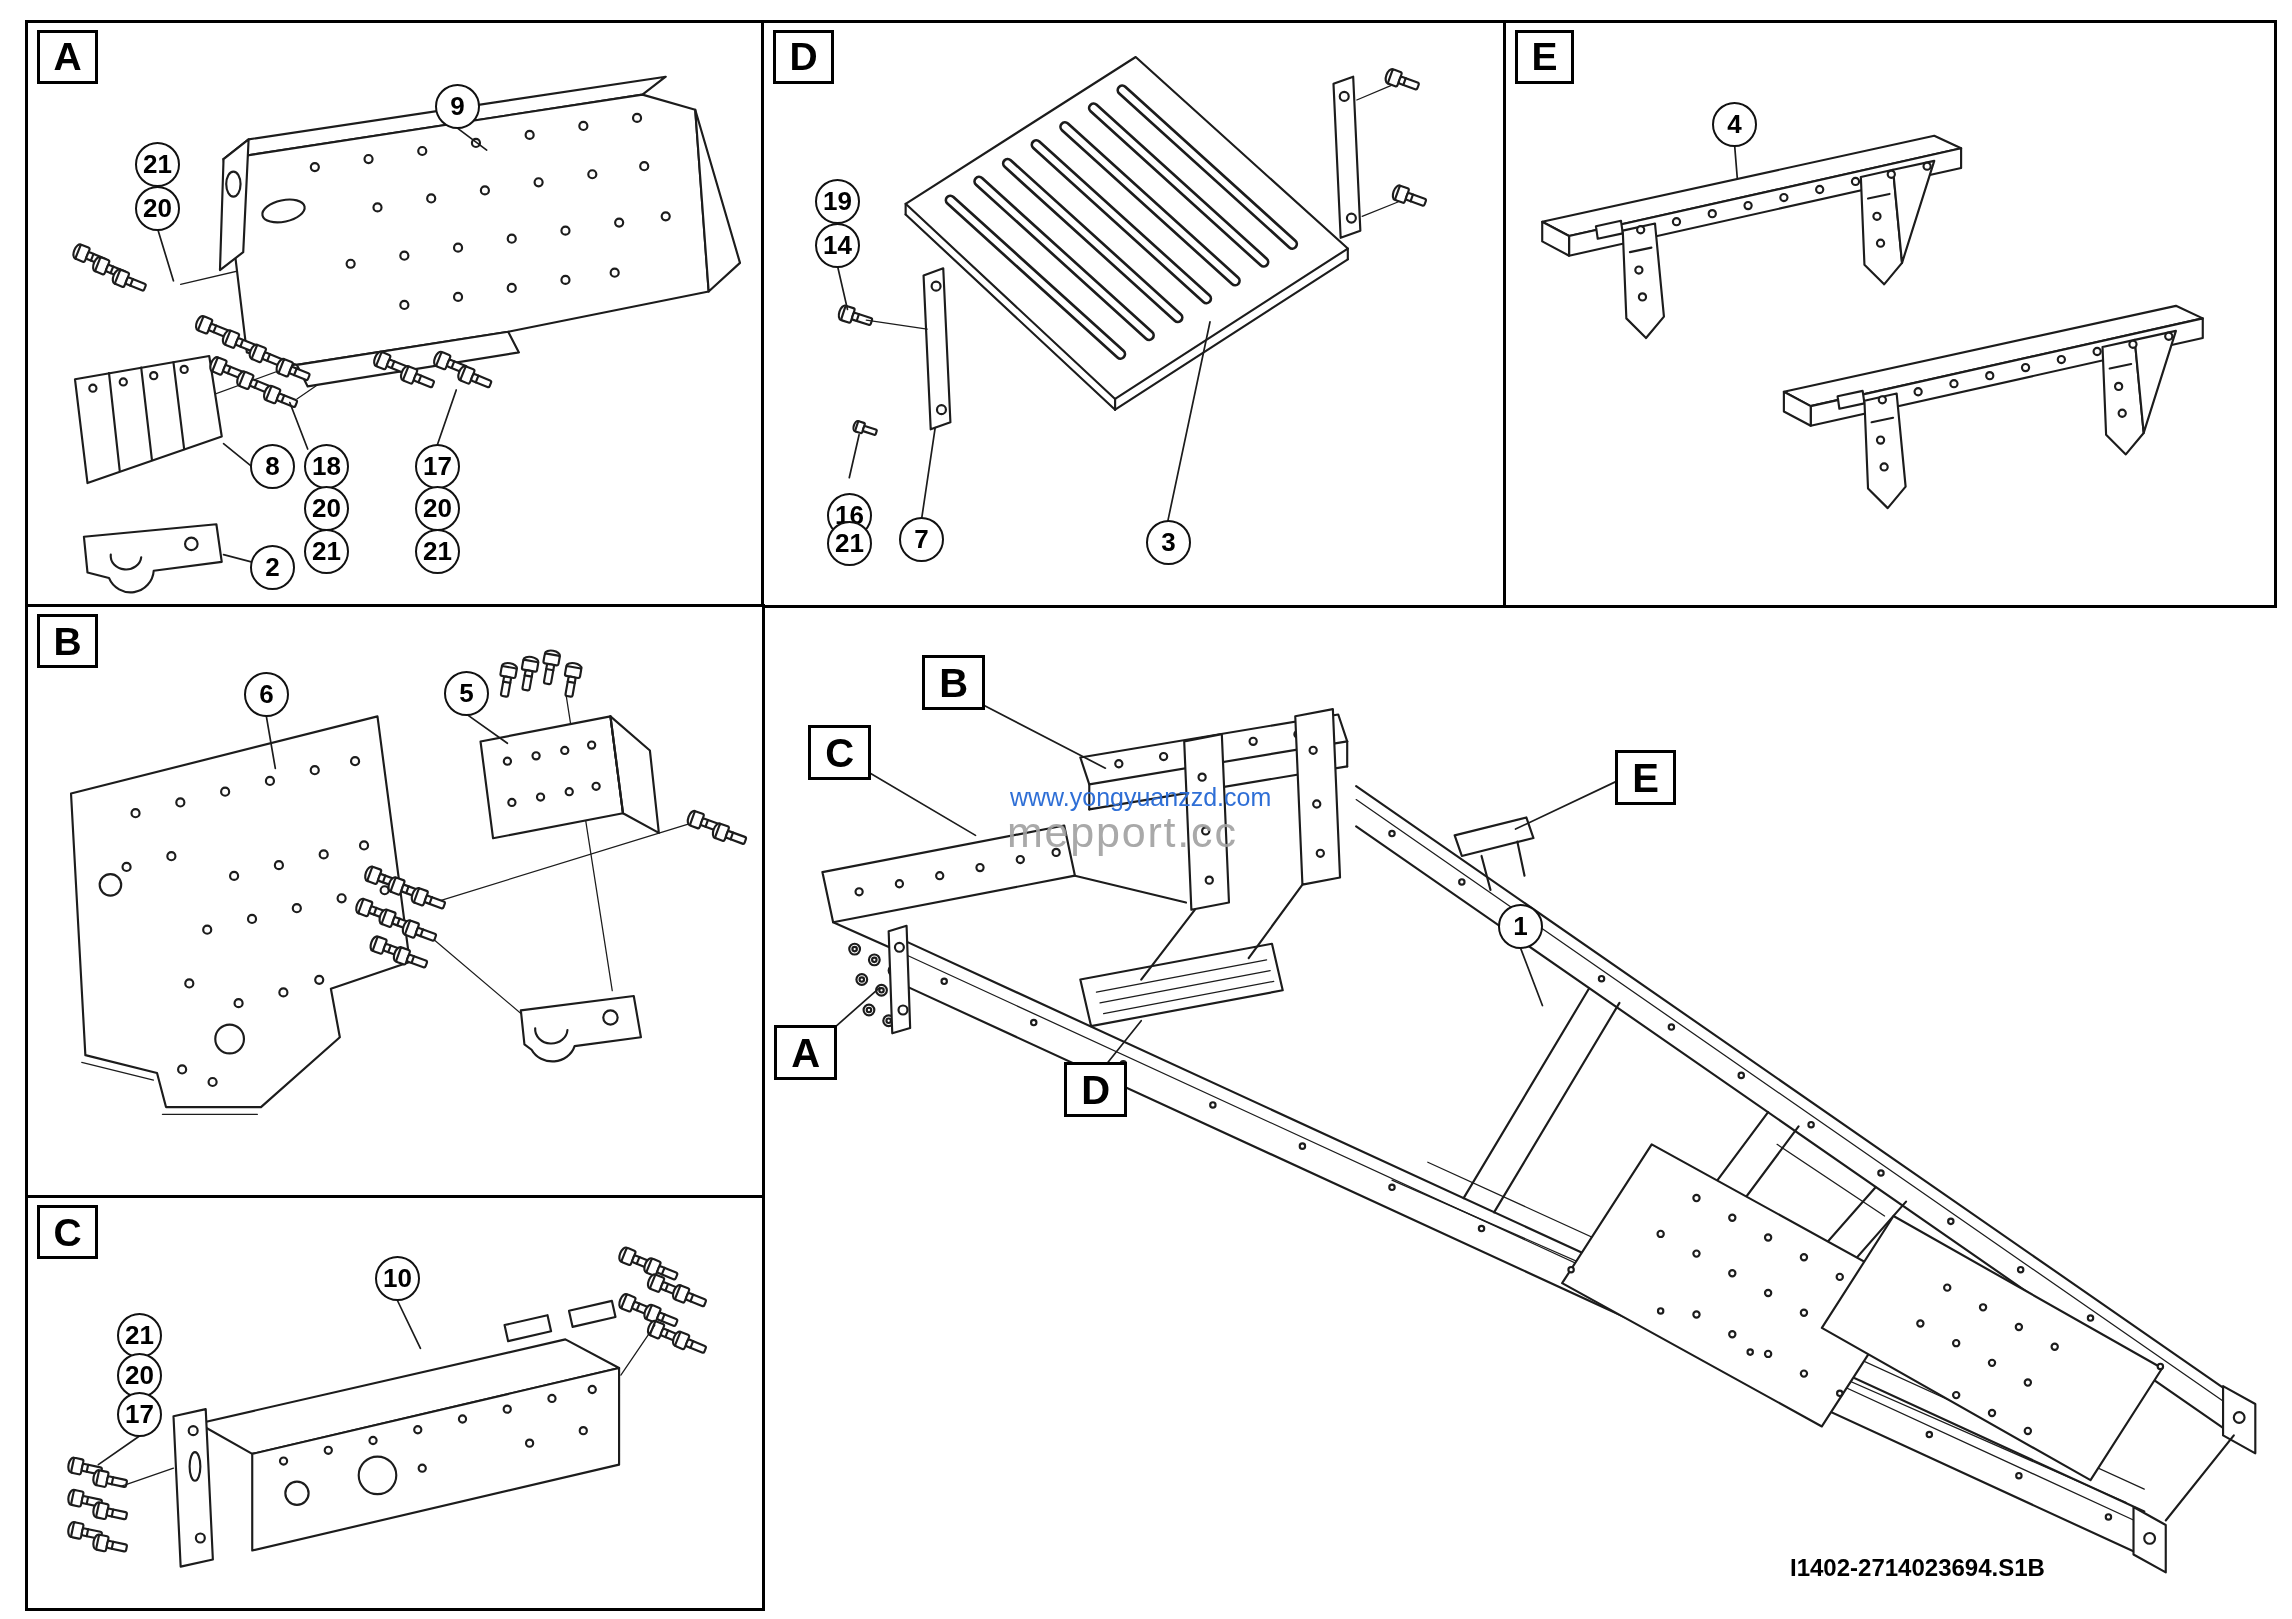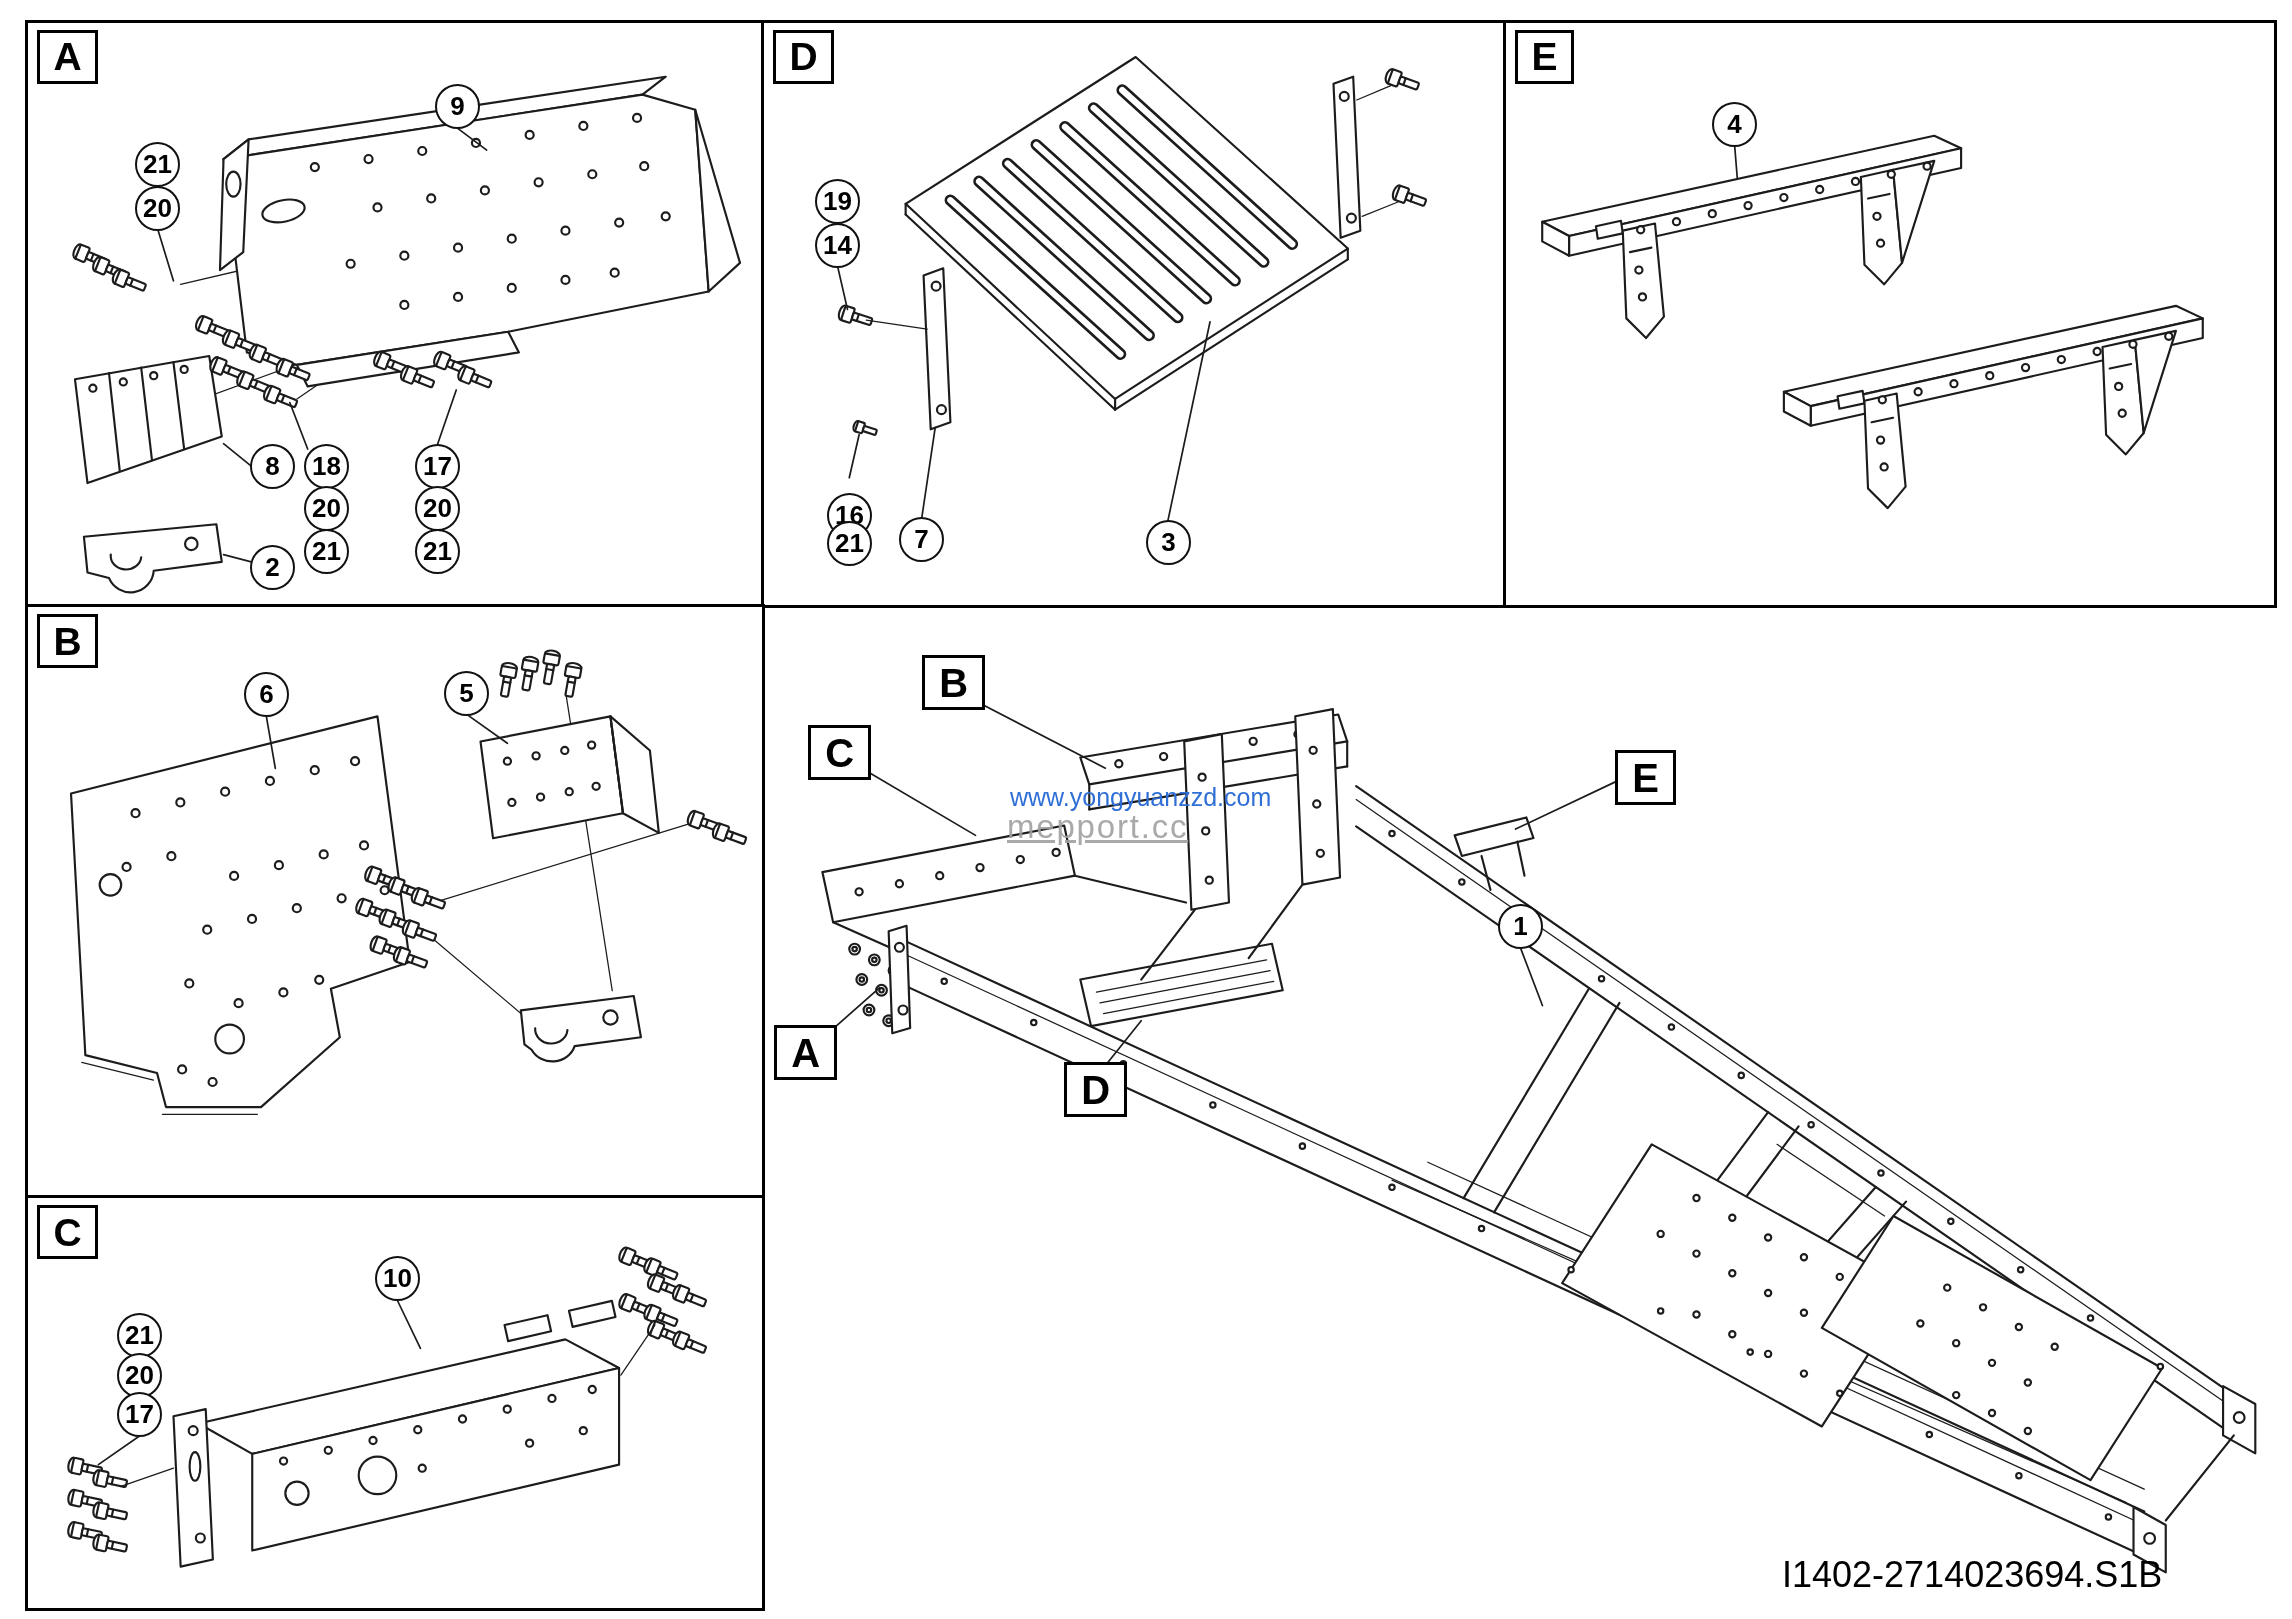--- a/index.html
+++ b/index.html
@@ -26,22 +26,22 @@
   svg.art { position:absolute; left:0; top:0; }
   svg * { stroke:#1c1c1c; stroke-width:2.4; fill:none; stroke-linejoin:round; stroke-linecap:round; }
   .fw { fill:#ffffff; }
   .hole { fill:#ffffff; }
   .ld { stroke-width:1.9; }
   .al { stroke-width:1.4; }
   .thin { stroke-width:1.4; }
   .slotb { stroke-width:13; }
   .slotw { stroke:#ffffff; stroke-width:7; }
   .wm1 { position:absolute; z-index:6; color:#2f6fd6; font-size:25px; }
-  .wm2 { position:absolute; z-index:6; color:#a0a0a0; font-size:33px; letter-spacing:1.8px; opacity:.9;text-decoration:underline; }
-  .drawno { position:absolute; z-index:6; font-weight:normal; font-size:36px; }
+  .wm2 { position:absolute; z-index:6; color:#a0a0a0; font-size:43px; letter-spacing:1.8px; opacity:.9; }
+  .drawno { position:absolute; z-index:6; font-weight:bold; font-size:24px;margin-left:8px; }
 </style>
 </head>
 <body>
 
 <svg width="0" height="0" style="position:absolute">
   <defs>
     <g id="bolt">
       <ellipse class="fw" cx="-7" cy="0" rx="4.5" ry="8.5"></ellipse>
       <rect class="fw" x="-7" y="-8.5" width="11" height="17" rx="2"></rect>
       <rect class="fw" x="4" y="-4" width="22" height="8" rx="2"></rect>

